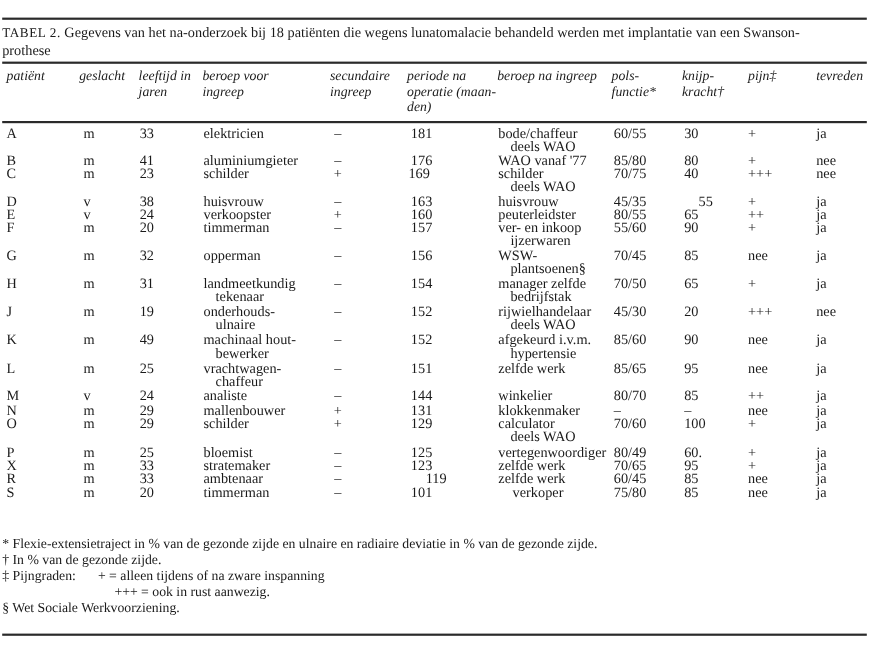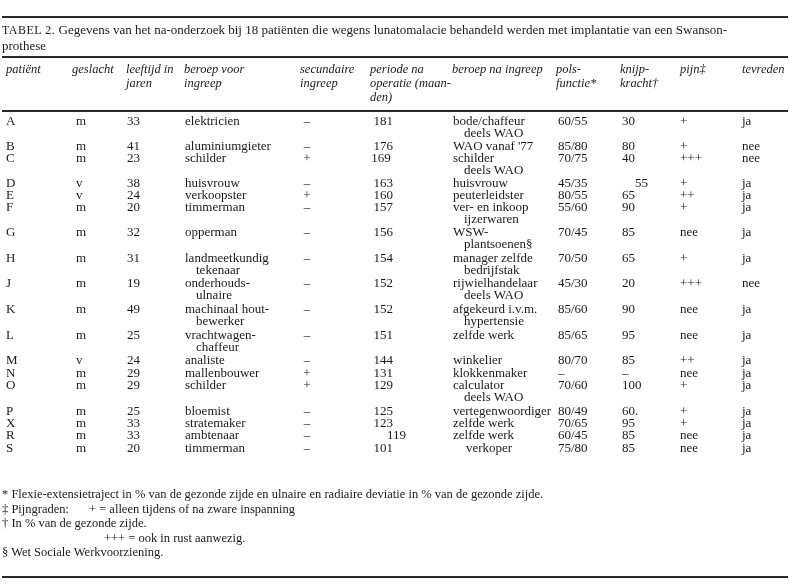--- a/index.html
+++ b/index.html
@@ -256,21 +256,21 @@
     <div class="cell" style="top: 441px; left: 369px; width: 24px; text-align: right;">101</div>
     <div class="cell" style="top: 441px; left: 466px;">verkoper</div>
     <div class="cell" style="top: 441px; left: 558px;">75/80</div>
     <div class="cell" style="top: 441px; left: 622px; width: 26px; text-align: left;">85</div>
     <div class="cell" style="top: 441px; left: 680px;">nee</div>
     <div class="cell" style="top: 441px; left: 742px;">ja</div>
   </div>
 
 <div class="notes">
   <div>* Flexie-extensietraject in % van de gezonde zijde en ulnaire en radiaire deviatie in % van de gezonde zijde.</div>
+  <div>† In % van de gezonde zijde.</div>
   <div>
     <span>‡ Pijngraden:</span><span style="display:inline-block;width:20px;"></span><span>+ = alleen tijdens of na zware inspanning</span>
   </div>
-  <div>† In % van de gezonde zijde.</div>
   <div style="padding-left:102px;">+++ = ook in rust aanwezig.</div>
   <div>§ Wet Sociale Werkvoorziening.</div>
 </div>
 
 <div class="rule" style="top:576px;"></div>
 
 </body></html>

